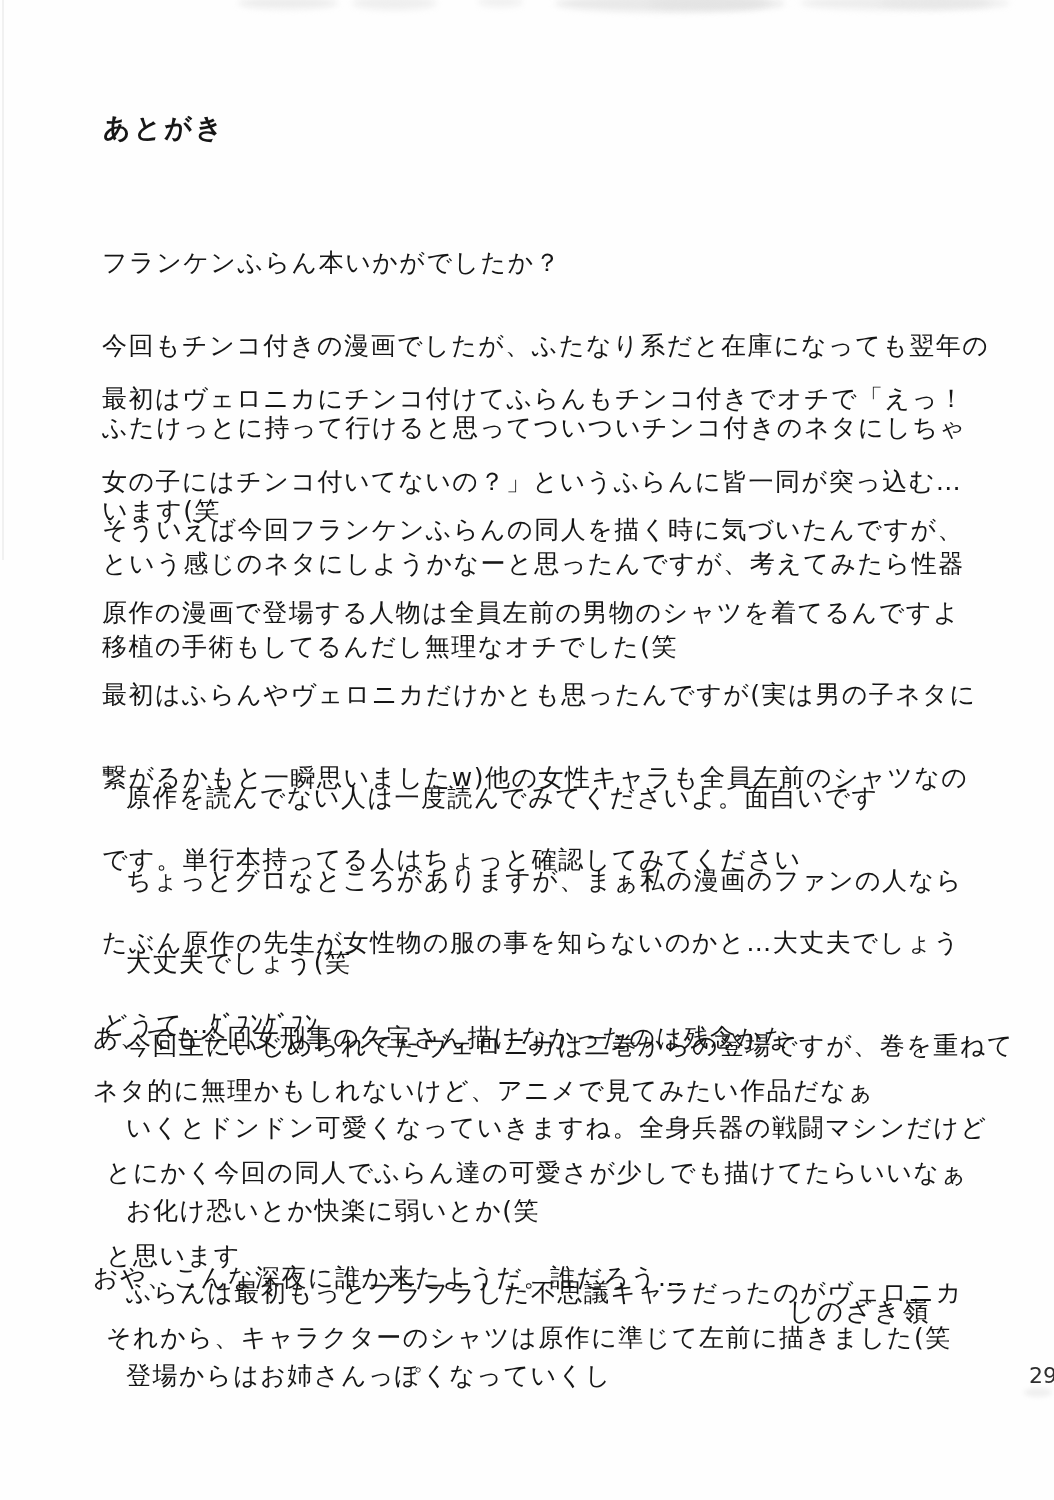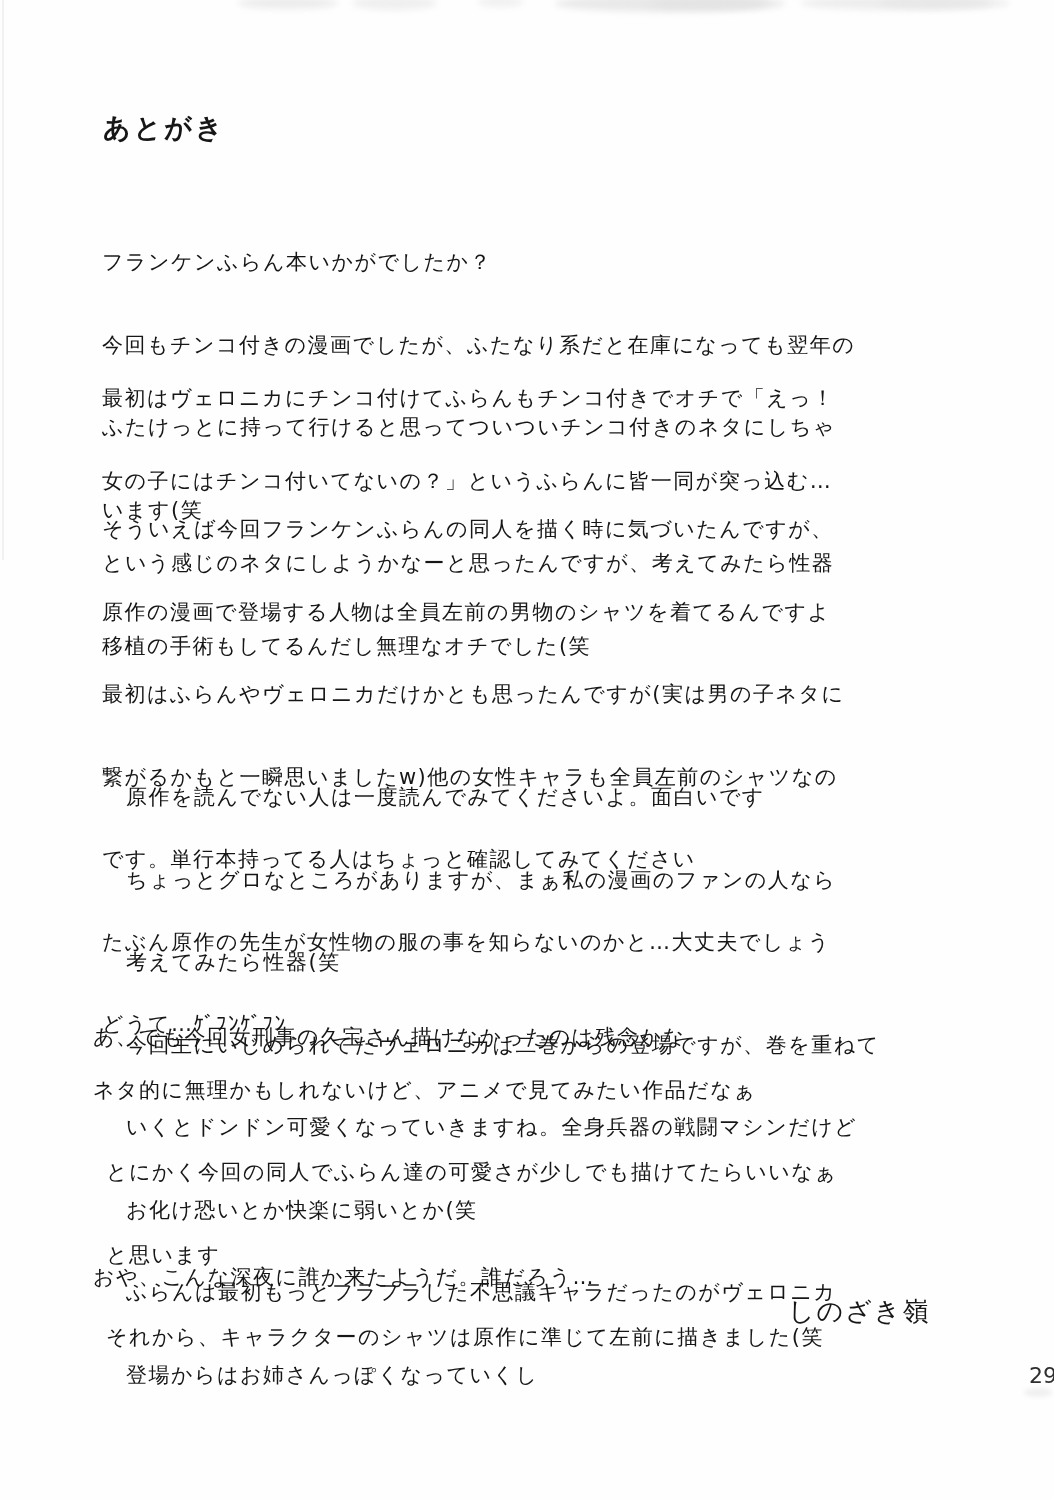--- a/index.html
+++ b/index.html
@@ -19,21 +19,21 @@
     top: 110px;
     margin: 0;
     font-size: 27px;
     font-weight: 600;
     letter-spacing: 3px;
     white-space: pre;
   }
   .para {
     position: absolute;
     left: 102px;
-    font-size: 21px;
+    font-size: 25px;
     line-height: 27.5px;
     letter-spacing: 1.5px;
     white-space: pre;
   }
   .p1 { top: 194px; }
   .p2 { top: 330px; }
   .p3 { top: 461px; }
   .p4 { top: 729px; margin-left: 24px; }
   .p5 { top: 969px;  left: 93px; }
   .p6 { top: 1022px; left: 93px; }
@@ -112,21 +112,21 @@
     <div>最初はふらんやヴェロニカだけかとも思ったんですが(実は男の子ネタに</div>
     <div>繋がるかもと一瞬思いましたw)他の女性キャラも全員左前のシャツなの</div>
     <div>です。単行本持ってる人はちょっと確認してみてください</div>
     <div>たぶん原作の先生が女性物の服の事を知らないのかと…大丈夫でしょう</div>
     <div>どうて…ｹﾞﾌﾝｹﾞﾌﾝ</div>
   </div>
 
   <div class="para p4">
     <div>原作を読んでない人は一度読んでみてくださいよ。面白いです</div>
     <div>ちょっとグロなところがありますが、まぁ私の漫画のファンの人なら</div>
-    <div>考えてみたら性器(笑</div>
+    <div>大丈夫でしょう(笑</div>
     <div>今回主にいじめられてたヴェロニカは二巻からの登場ですが、巻を重ねて</div>
     <div>いくとドンドン可愛くなっていきますね。全身兵器の戦闘マシンだけど</div>
     <div>お化け恐いとか快楽に弱いとか(笑</div>
     <div>ふらんは最初もっとフラフラした不思議キャラだったのがヴェロニカ</div>
     <div>登場からはお姉さんっぽくなっていくし</div>
   </div>
 
   <div class="para p5">
     <div>あ、でも今回女刑事の久宝さん描けなかったのは残念かな</div>
   </div>

